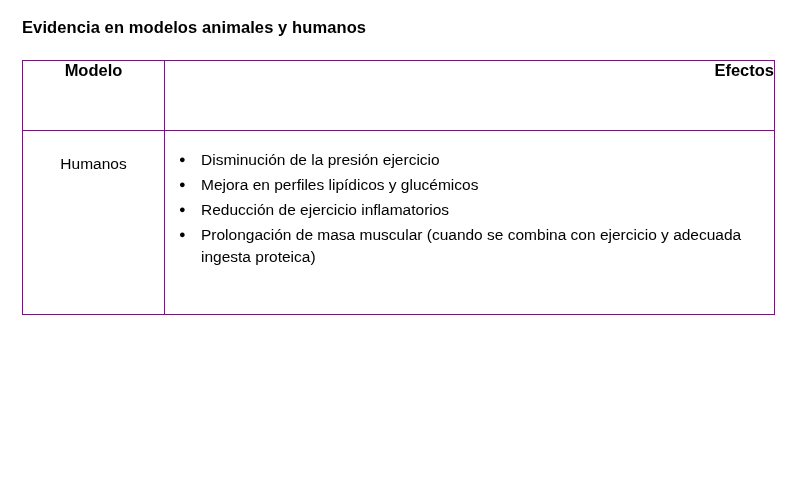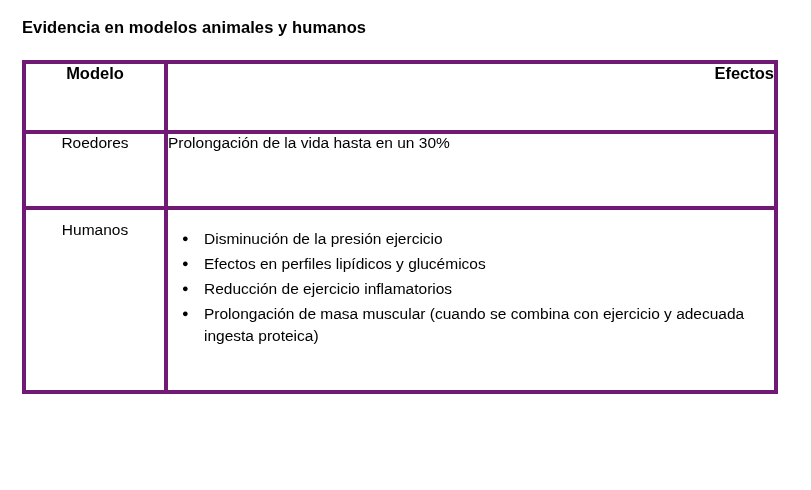--- a/index.html
+++ b/index.html
@@ -32,21 +32,21 @@
   .evidence-table {
     position: absolute;
     left: 22px;
     top: 60px;
     width: 752px;
     border-collapse: collapse;
     table-layout: fixed;
   }
   .evidence-table td,
   .evidence-table th {
-    border: 4px solid #701a75;
+    border: 1px solid #701a75;
     vertical-align: top;
     padding: 0;
   }
   .col-model { width: 142px; }
   .col-effect { width: 610px; }
 
   .head-cell {
     height: 70px;
     text-align: center;
     font-size: 16.5px;
@@ -65,21 +65,21 @@
   }
   .effect-cell {
     font-size: 15.5px;
     padding: 24px 10px 10px 12px;
     box-sizing: border-box;
   }
   .row-rodents td { height: 76px; }
   .row-primates td { height: 76px; }
   .row-humans td { height: 184px; }
 
-  .row-humans .model-cell { padding-top: 11px; }
+  .row-humans .model-cell { padding-top: 24px; }
   .row-humans .effect-cell { padding-top: 18px; }
 
   .bullet-list {
     margin: 0;
     padding: 0;
     list-style: none;
   }
   .bullet-list li {
     position: relative;
     padding-left: 36px;
@@ -107,35 +107,31 @@
       <col class="col-model">
       <col class="col-effect">
     </colgroup>
     <thead>
       <tr>
         <th class="head-cell">Modelo</th>
         <th class="head-cell effects">Efectos</th>
       </tr>
     </thead>
     <tbody>
-      <tr class="row-rodents">
-        <td class="model-cell">Roedores</td>
-        <td class="effect-cell">Prolongación de la vida hasta en un 30%</td>
-      </tr>
       <tr class="row-humans">
         <td class="model-cell">Humanos</td>
         <td class="effect-cell">
           <ul class="bullet-list">
             <li>
               <span class="dot">●</span>
               <span>Disminución de la presión ejercicio</span>
             </li>
             <li>
               <span class="dot">●</span>
-              <span>Efectos en perfiles lipídicos y glucémicos</span>
+              <span>Mejora en perfiles lipídicos y glucémicos</span>
             </li>
             <li>
               <span class="dot">●</span>
               <span>Reducción de ejercicio inflamatorios</span>
             </li>
             <li>
               <span class="dot">●</span>
               <span>Prolongación de masa muscular (cuando se combina con ejercicio y adecuada ingesta proteica)</span>
             </li>
           </ul>

